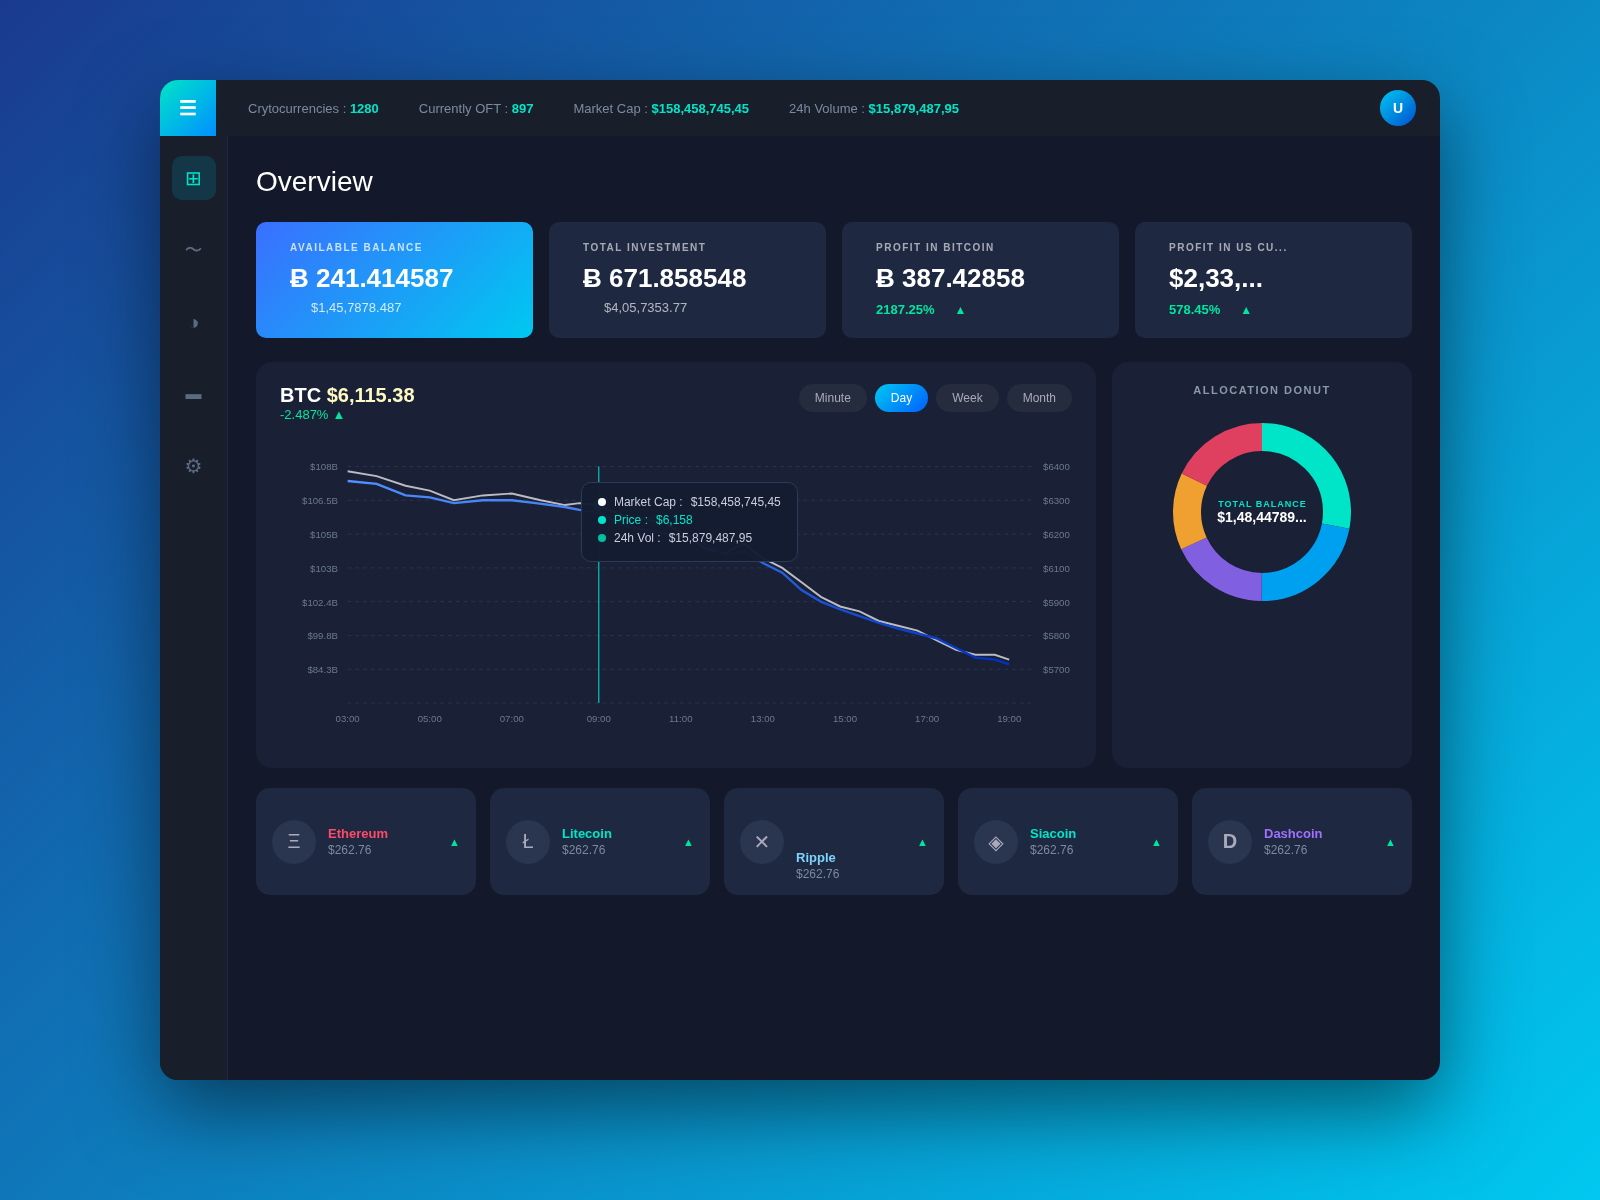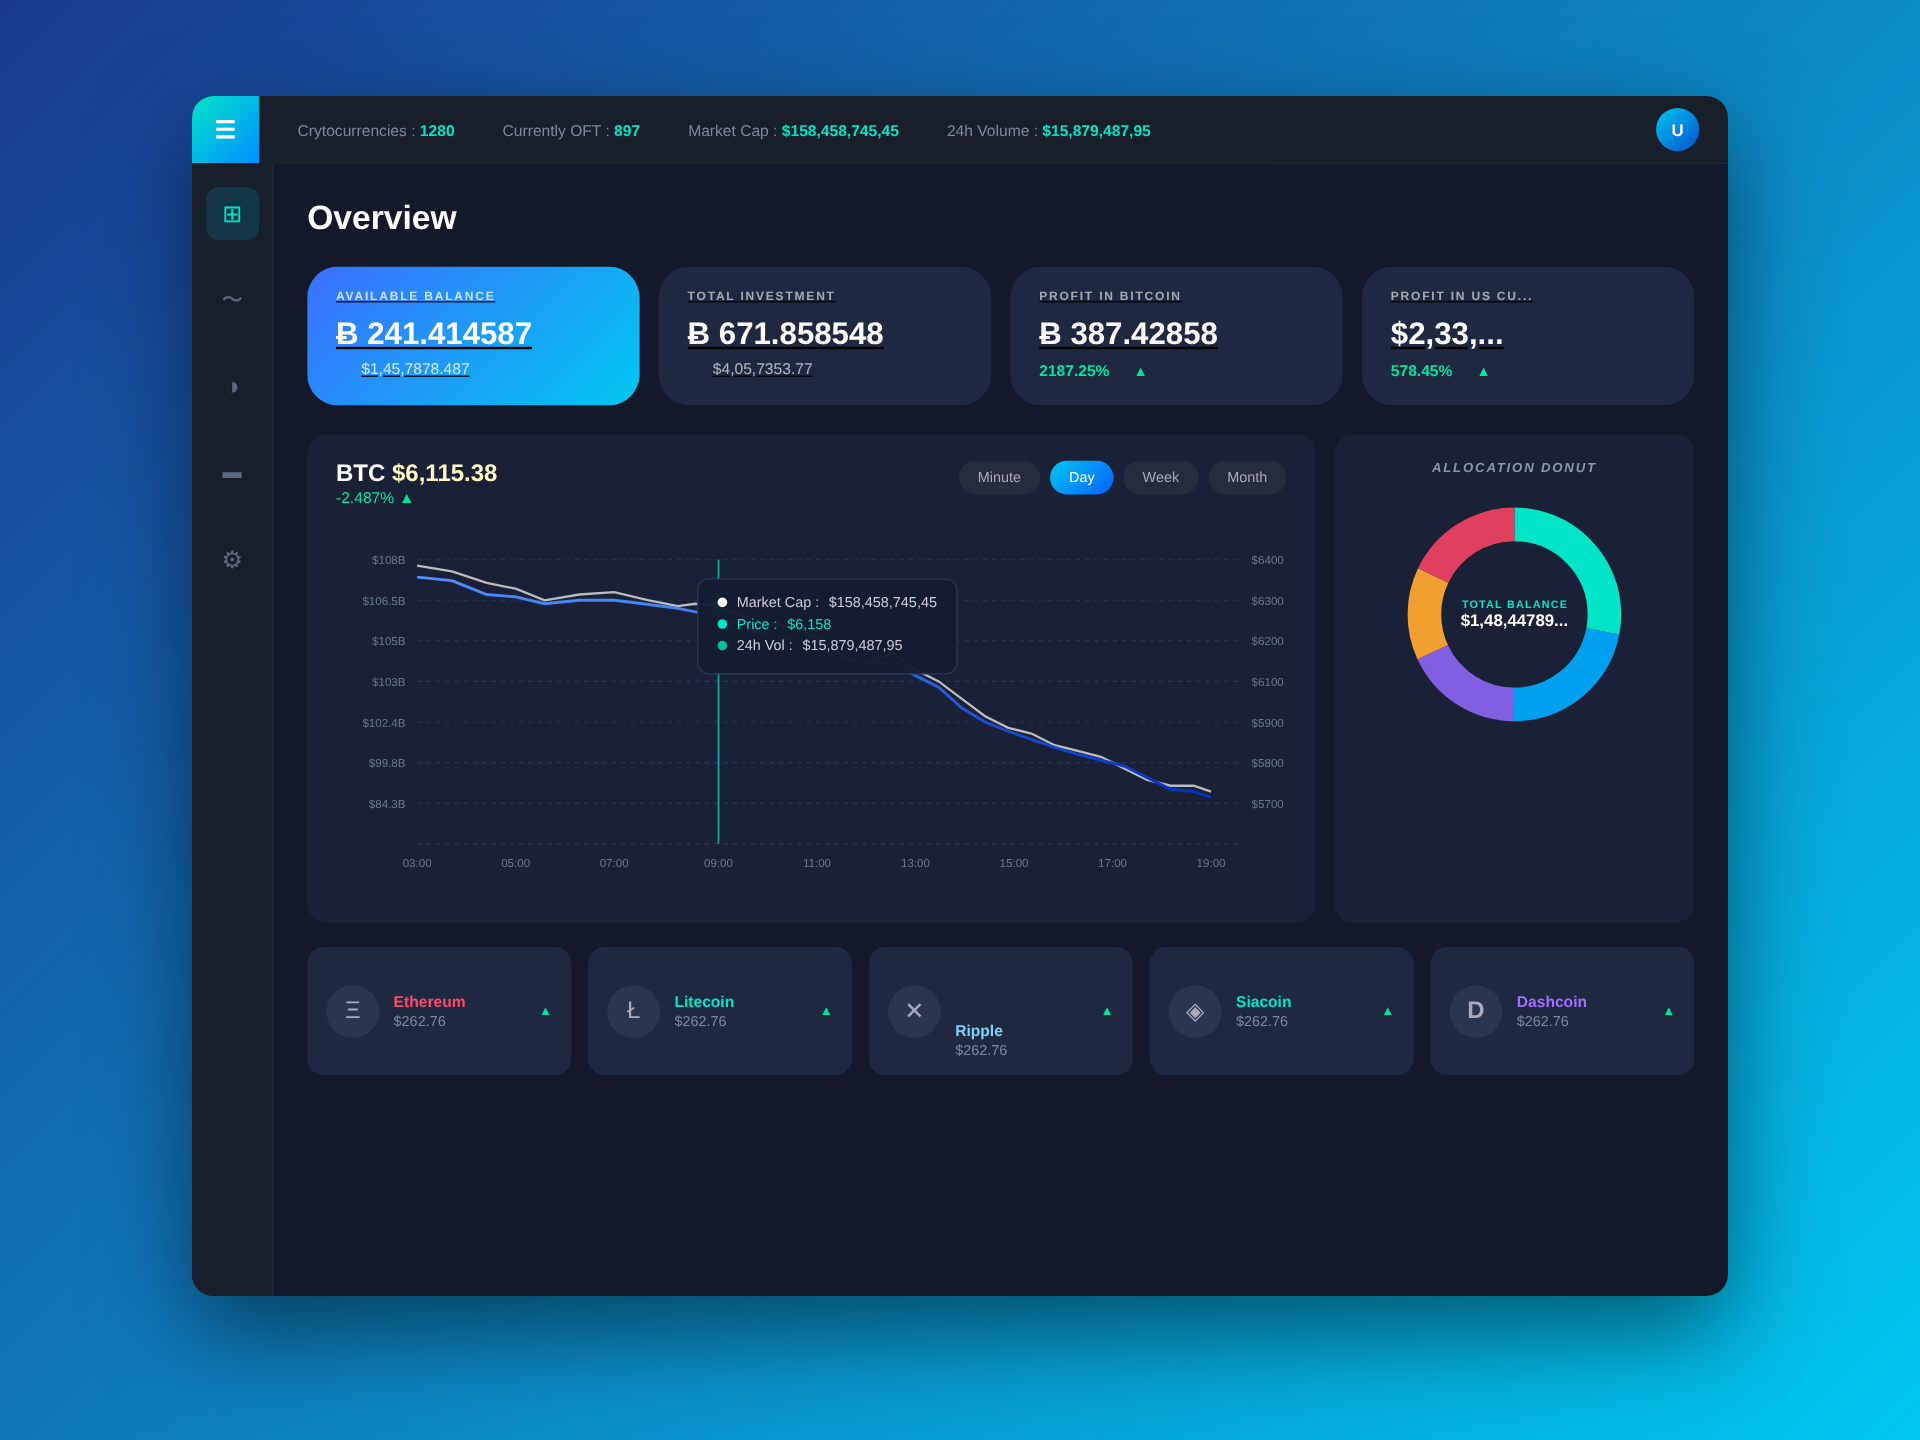--- a/index.html
+++ b/index.html
@@ -111,38 +111,37 @@
       color: #00e5c8;
     }
     
     .content {
       flex: 1;
       padding: 30px 28px 20px 28px;
       overflow: hidden;
     }
     .page-title {
       font-size: 28px;
-      font-weight: 700;
+      font-weight: 400;
       color: #fff;
       margin-bottom: 24px;
     }
     
     .stat-cards {
       display: flex;
       gap: 16px;
       margin-bottom: 24px;
       overflow: hidden;
     }
     .stat-card {
       flex: 1;
       background: #1e2840;
-      border-radius: 26px;
-      padding: 20px 24px;
+      border-radius: 10px;
+      padding: 20px 34px;
       min-width: 0;
-      text-decoration: underline;
     }
     .stat-card.featured {
       background: linear-gradient(135deg, #3a6fff 0%, #00c8f0 100%);
     }
     .stat-card-label {
       font-size: 10px;
       font-weight: 700;
       letter-spacing: 1.5px;
       color: rgba(255,255,255,0.6);
       text-transform: uppercase;
@@ -275,21 +274,20 @@
     .tooltip-dot.teal { background: #00c0a0; }
     
     .donut-title {
       font-size: 11px;
       font-weight: 700;
       letter-spacing: 1.5px;
       color: #8899aa;
       text-transform: uppercase;
       margin-bottom: 16px;
       text-align: center;
-      font-style: italic;
     }
     .donut-container {
       position: relative;
       width: 200px;
       height: 200px;
       margin: 0 auto 16px;
     }
     .donut-center {
       position: absolute;
       top: 50%;

